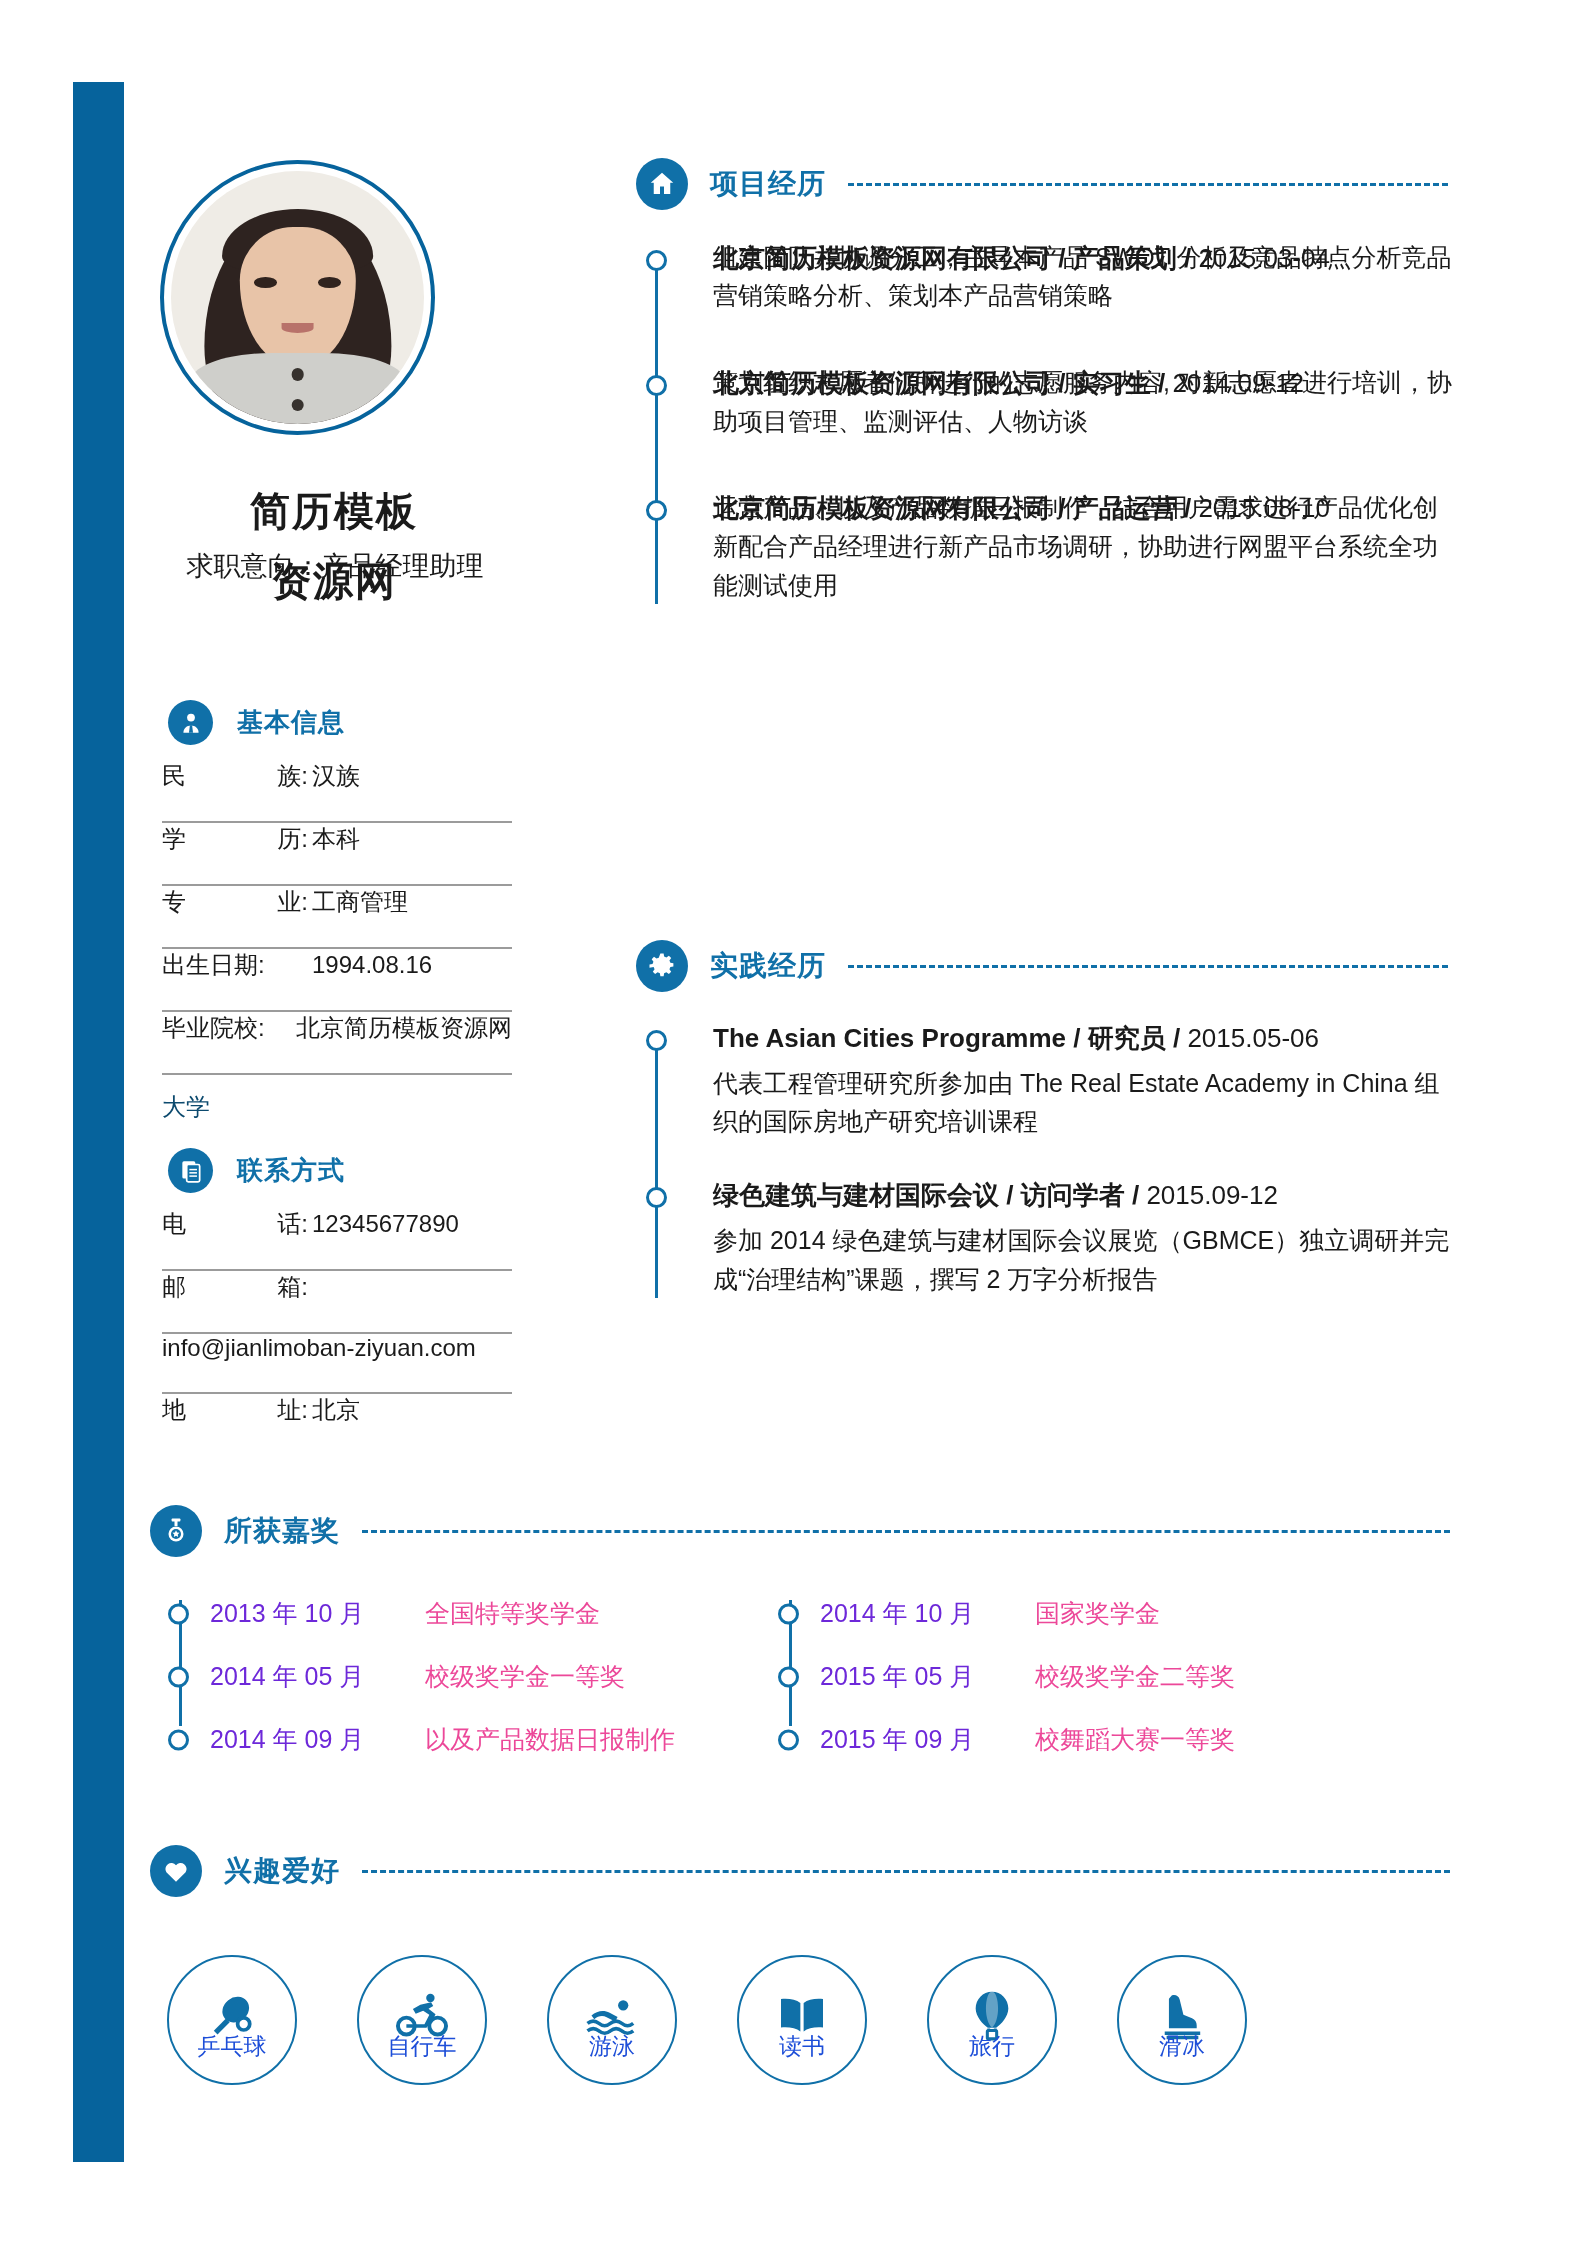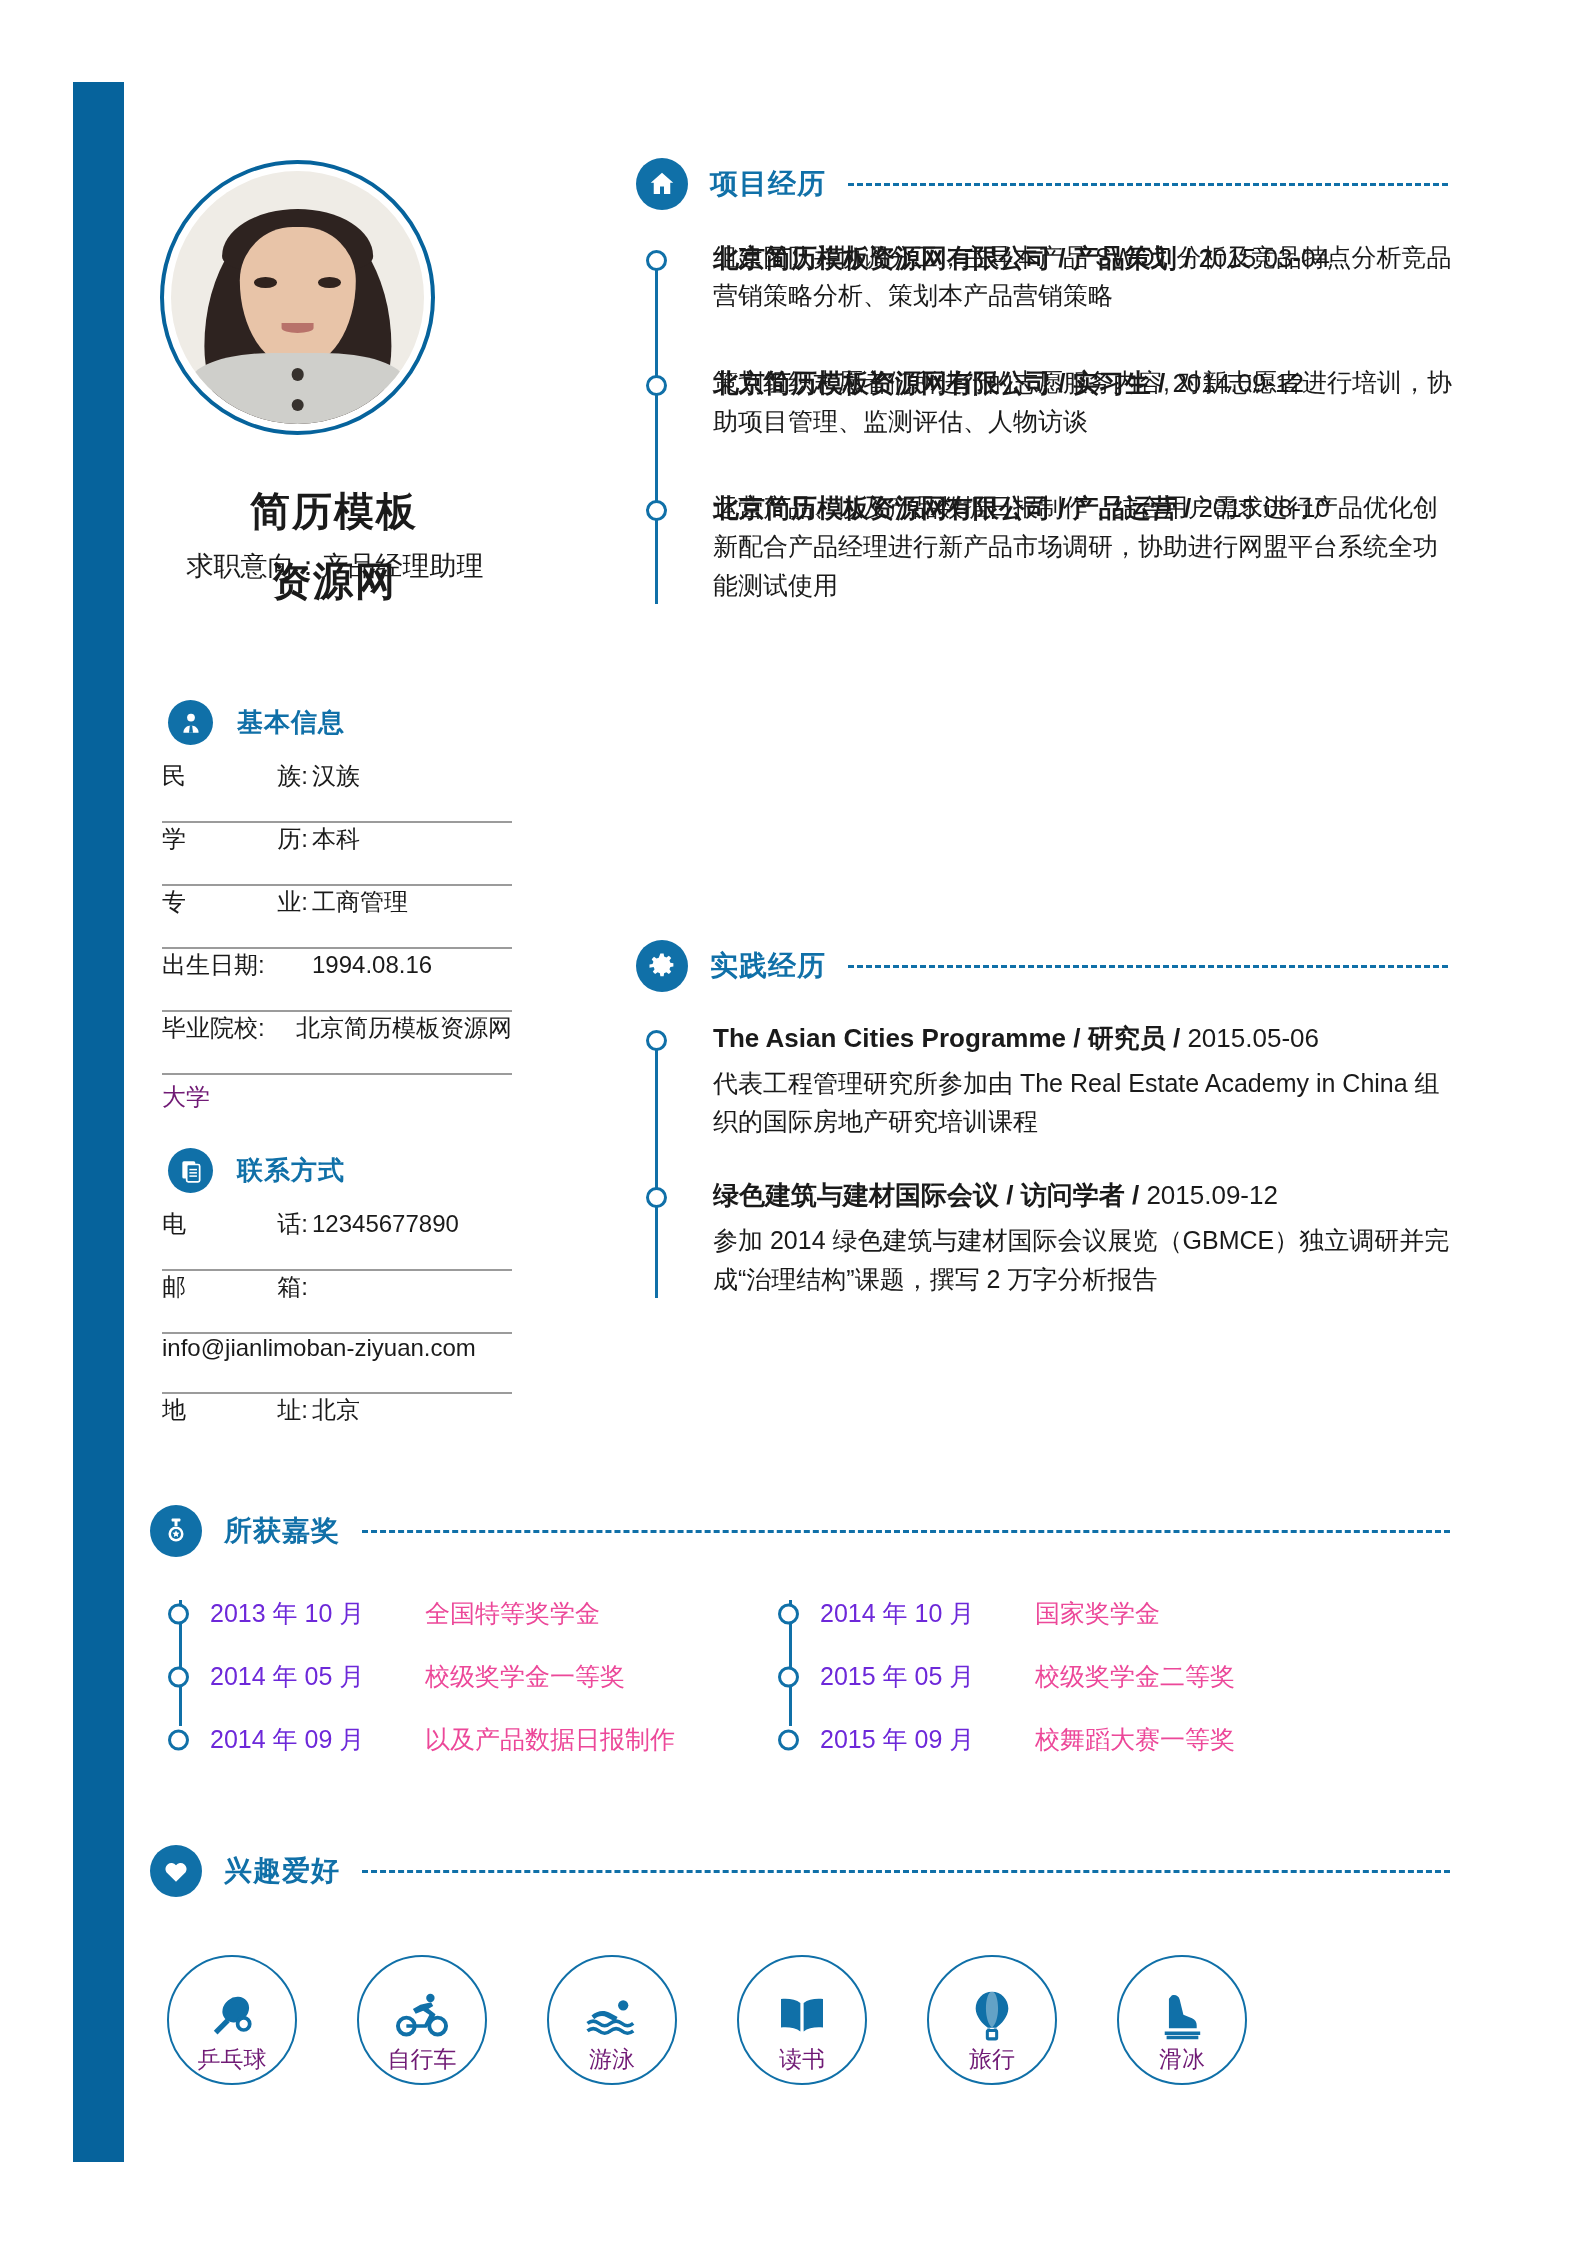--- a/index.html
+++ b/index.html
@@ -120,21 +120,21 @@
   }
   .irow:last-child { border-bottom: none; }
   .irow .k {
     width: 150px; font-size: 24px; color: #1a1a1a;
     display: flex; justify-content: space-between;
     padding-right: 4px;
   }
   .irow .k span:last-child { margin-left: 0; }
   .irow .v { font-size: 24px; color: #1a1a1a; white-space: nowrap; }
   .overflow-line {
-    font-size: 24px; color: #701a75; padding-top: 6px;
+    font-size: 24px; color: #0c4a6e; padding-top: 16px;
   }
 
   
   .sec-head { position: absolute; display: flex; align-items: center; }
   .sec-head .badge {
     width: 52px; height: 52px; border-radius: 50%;
     background: #1070A8; display: flex; align-items: center; justify-content: center;
     flex: 0 0 auto;
   }
   .sec-head .badge svg { width: 30px; height: 30px; fill: #fff; }
@@ -195,22 +195,22 @@
   .hobbies { position: absolute; display: flex; gap: 60px; }
   .hobby {
     width: 130px; height: 130px; border-radius: 50%;
     border: 2.5px solid #1070A8;
     display: flex; flex-direction: column;
     align-items: center; justify-content: center;
     position: relative;
   }
   .hobby svg { width: 56px; height: 56px; fill: #1070A8; margin-top: -4px; }
   .hobby .lbl {
-    font-size: 23px; color: #701a75;
-    position: absolute; bottom: 8px; white-space: nowrap;
+    font-size: 23px; color: #1d4ed8;
+    position: absolute; bottom: 21px; white-space: nowrap;
   }
 </style>
 </head>
 <body>
 
 <div id="page">
 
   <div class="accent-bar"></div>
 
   <div class="photo-wrap">

